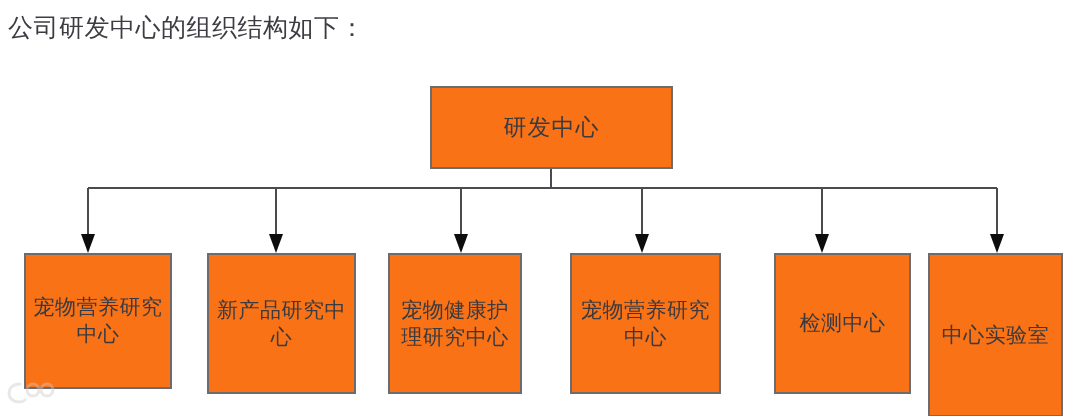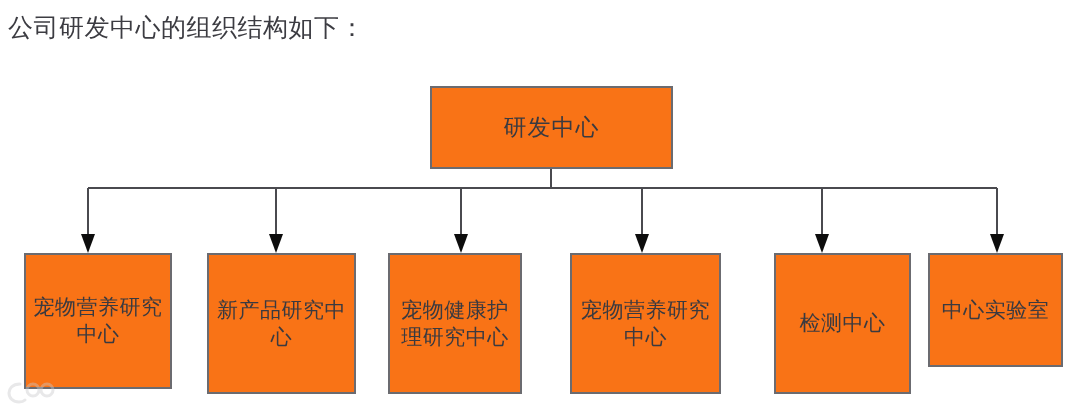--- a/index.html
+++ b/index.html
@@ -72,21 +72,21 @@
     padding: 0 6px;
     max-width: 100%;
   }
 
   
   .c0 { left: 24px;  width: 148px; height: 136px; }
   .c1 { left: 207px; width: 149px; }
   .c2 { left: 388px; width: 134px; }
   .c3 { left: 570px; width: 151px; }
   .c4 { left: 744px; width: 137px; margin-left: 30px; }
-  .c5 { left: 928px; width: 135px; height: 114px; }
+  .c5 { left: 928px; width: 135px; height: 164px; }
 
   .watermark {
     position: absolute;
     left: 6px;
     top: 378px;
     display: flex;
     align-items: center;
     gap: 6px;
     opacity: 0.42;
     pointer-events: none;

